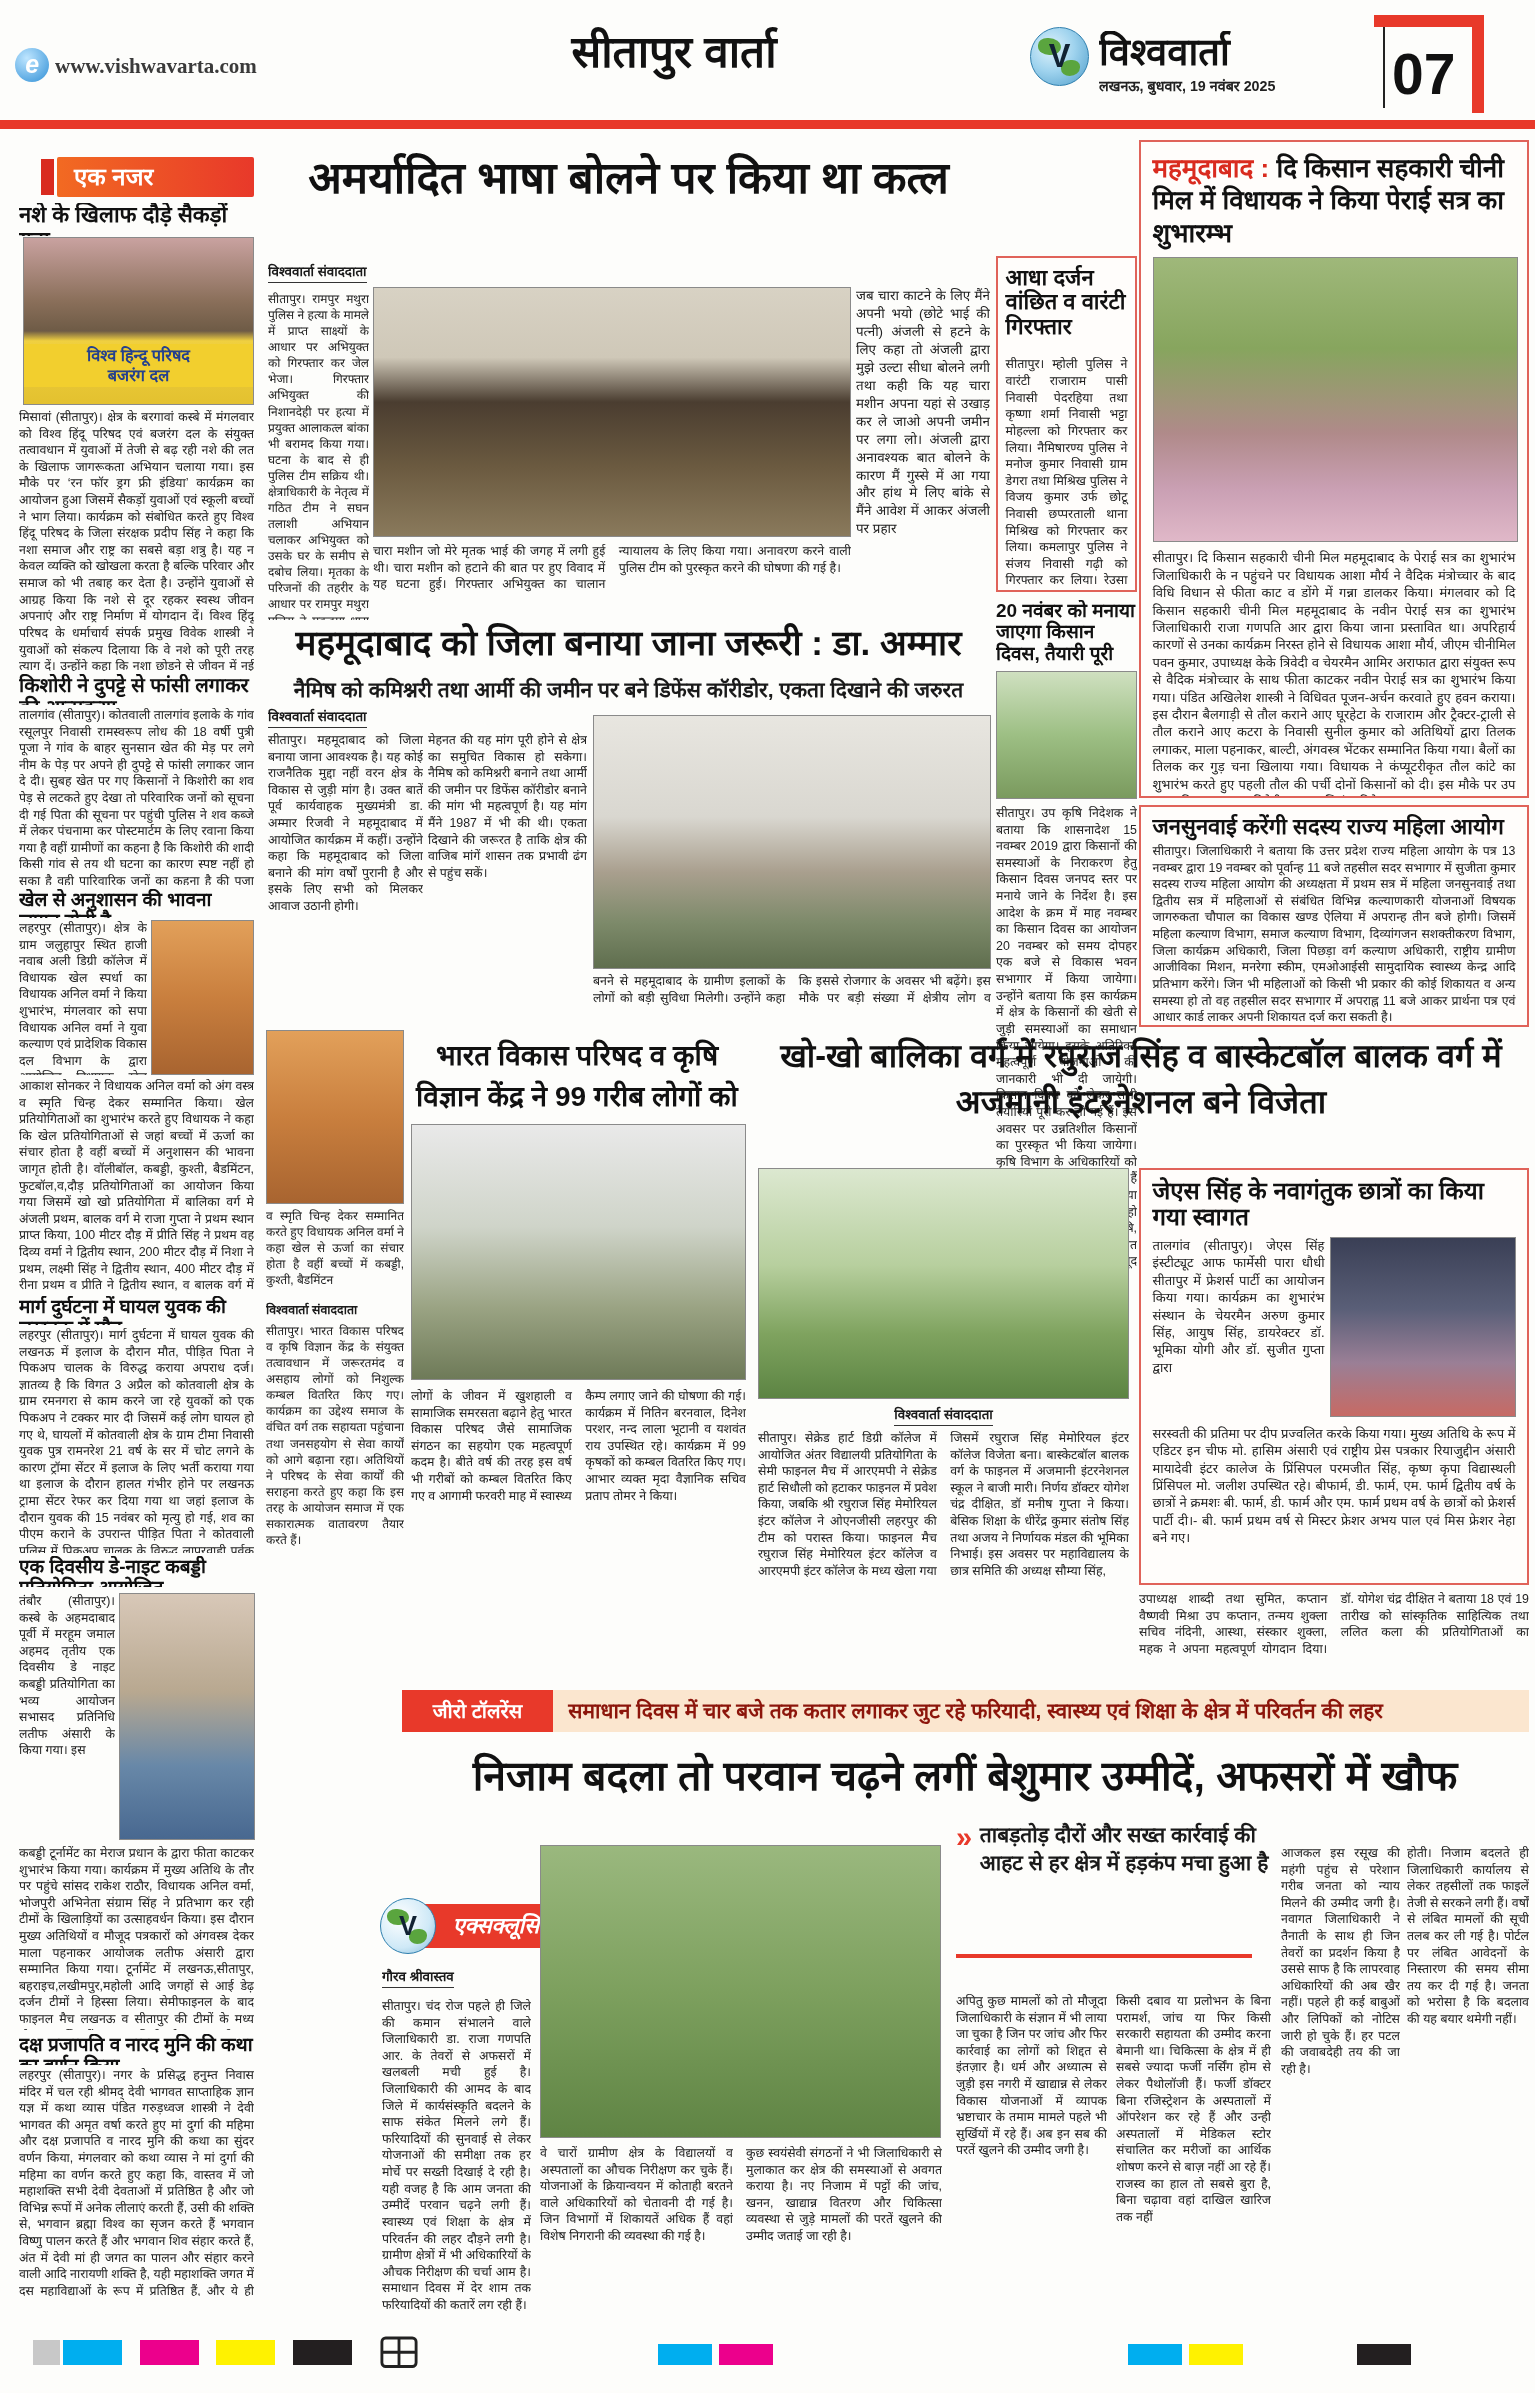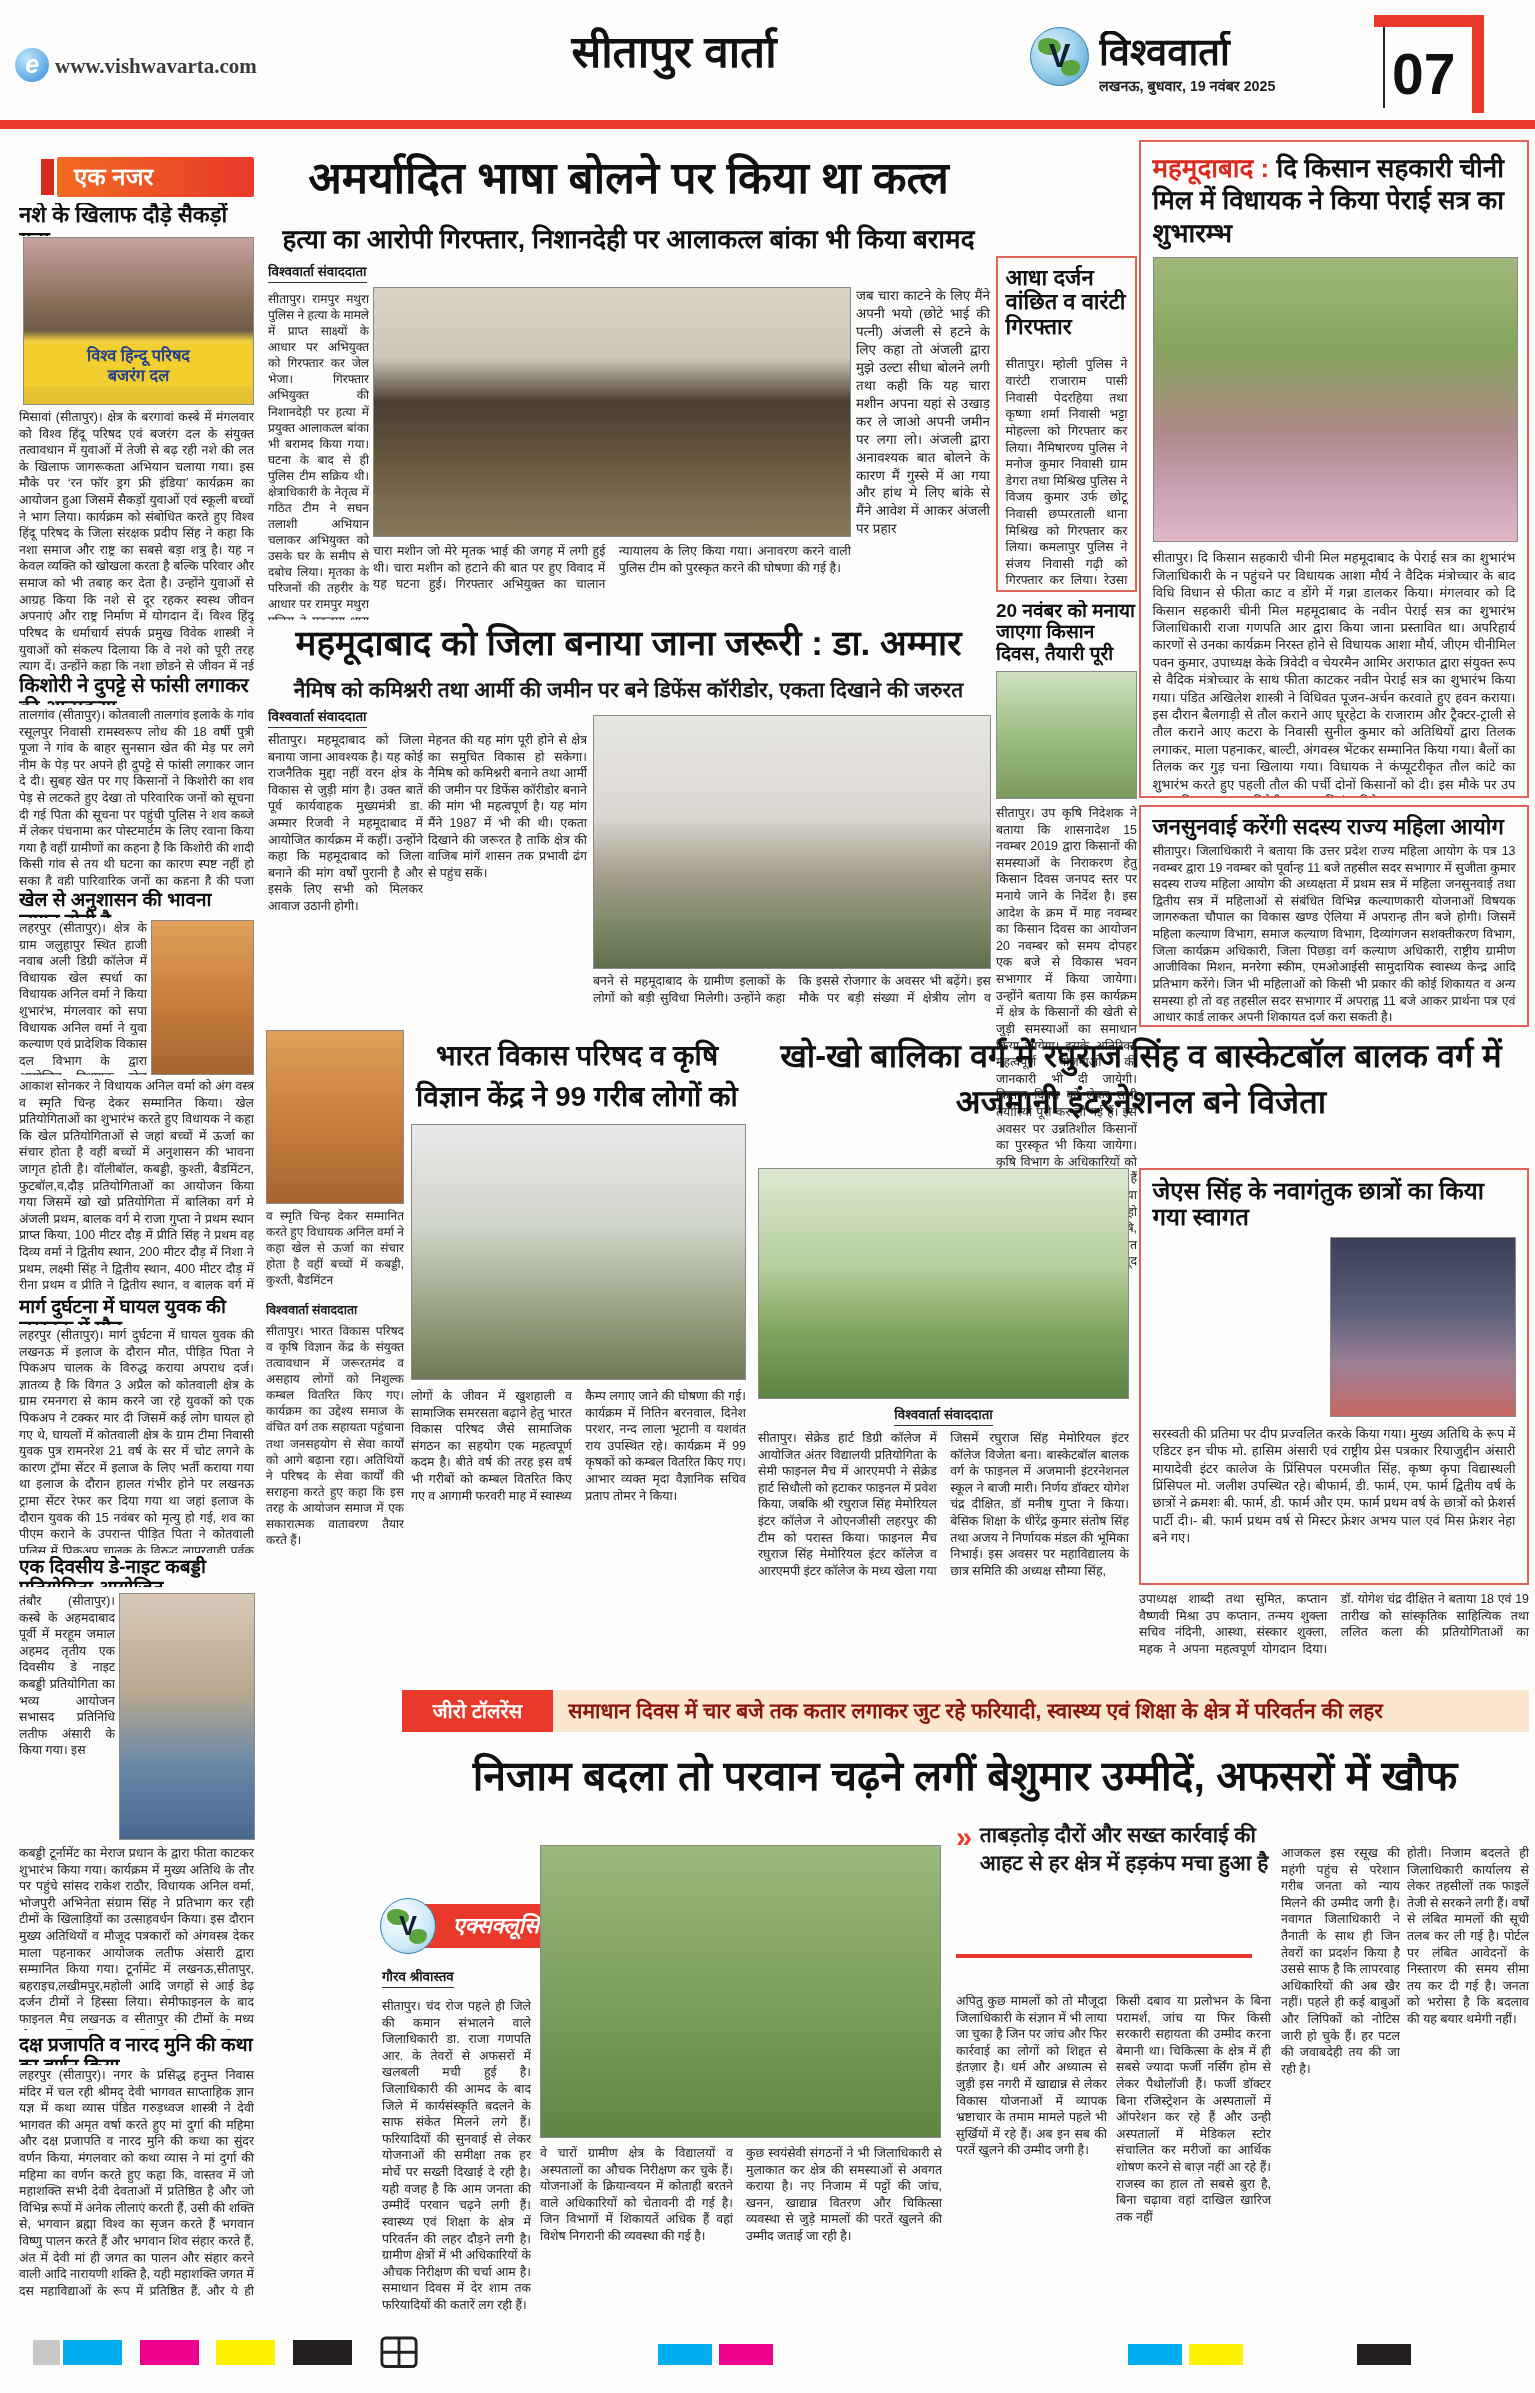--- a/index.html
+++ b/index.html
@@ -76,21 +76,20 @@
 
   <div class="abs hd" style="left:19px;top:1556px;width:235px;height:31px;font-size:19px;">एक दिवसीय डे-नाइट कबड्डी प्रतियोगिता आयोजित</div>
   <div class="abs bd" style="left:19px;top:1593px;width:96px;height:247px;">तंबौर (सीतापुर)। कस्बे के अहमदाबाद पूर्वी में मरहूम जमाल अहमद तृतीय एक दिवसीय डे नाइट कबड्डी प्रतियोगिता का भव्य आयोजन सभासद प्रतिनिधि लतीफ अंसारी के किया गया। इस</div>
   <div class="abs ph p-kabaddi" style="left:119px;top:1593px;width:136px;height:247px;"></div>
   <div class="abs bd" style="left:19px;top:1845px;width:235px;height:185px;">कबड्डी टूर्नामेंट का मेराज प्रधान के द्वारा फीता काटकर शुभारंभ किया गया। कार्यक्रम में मुख्य अतिथि के तौर पर पहुंचे सांसद राकेश राठौर, विधायक अनिल वर्मा, भोजपुरी अभिनेता संग्राम सिंह ने प्रतिभाग कर रही टीमों के खिलाड़ियों का उत्साहवर्धन किया। इस दौरान मुख्य अतिथियों व मौजूद पत्रकारों को अंगवस्त्र देकर माला पहनाकर आयोजक लतीफ अंसारी द्वारा सम्मानित किया गया। टूर्नामेंट में लखनऊ,सीतापुर, बहराइच,लखीमपुर,महोली आदि जगहों से आई डेढ़ दर्जन टीमों ने हिस्सा लिया। सेमीफाइनल के बाद फाइनल मैच लखनऊ व सीतापुर की टीमों के मध्य खेला गया जिसमें लखनऊ की टीम ने फाइनल जीतकर ट्राफी पर कब्जा जमाया और सीतापुर टीम को उपविजेता का खिताब मिला। समापन पर चेयरमैन प्रतिनिधि दानिस खान ने विजेता टीम को 5100 नगद पुरस्कार व ट्राफी देकर सम्मानित किया। वहीं उपविजेता टीम को 2100 रुपये की धनराशि नगद प्रदान की।</div>
 
   <div class="abs hd" style="left:19px;top:2034px;width:235px;height:31px;font-size:19px;">दक्ष प्रजापति व नारद मुनि की कथा का वर्णन किया</div>
   <div class="abs bd" style="left:19px;top:2067px;width:235px;height:229px;">लहरपुर (सीतापुर)। नगर के प्रसिद्ध हनुम्त निवास मंदिर में चल रही श्रीमद् देवी भागवत साप्ताहिक ज्ञान यज्ञ में कथा व्यास पंडित गरुड़ध्वज शास्त्री ने देवी भागवत की अमृत वर्षा करते हुए मां दुर्गा की महिमा और दक्ष प्रजापति व नारद मुनि की कथा का सुंदर वर्णन किया, मंगलवार को कथा व्यास ने मां दुर्गा की महिमा का वर्णन करते हुए कहा कि, वास्तव में जो महाशक्ति सभी देवी देवताओं में प्रतिष्ठित है और जो विभिन्न रूपों में अनेक लीलाएं करती हैं, उसी की शक्ति से, भगवान ब्रह्मा विश्व का सृजन करते हैं भगवान विष्णु पालन करते हैं और भगवान शिव संहार करते हैं, अंत में देवी मां ही जगत का पालन और संहार करने वाली आदि नारायणी शक्ति है, यही महाशक्ति जगत में दस महाविद्याओं के रूप में प्रतिष्ठित हैं, और ये ही महाशक्ति दुर्गा, जगदंबा, कात्यायनी, ललिता तथा अंबा है। श्राप के कारण ही नारद मुनि स्थिर न रहकर हमेशा भ्रमण करते रहते हैं। रामशरण दुबे, शीलू शुक्ला, हरीश रस्तोगी, कन्हैया मेहरोत्रा, संजय मेहरोत्रा, रवि रस्तोगी, अनमोल पुरी...</div>
 
   <div class="abs hd ctr" style="left:266px;top:153px;width:725px;height:63px;font-size:44px;">अमर्यादित भाषा बोलने पर किया था कत्ल</div>
-  <div class="abs ctr" style="left:266px;top:220px;width:725px;height:36px;font-size:26px;font-weight:bold;color:#111;">हत्या का आरोपी गिरफ्तार, निशानदेही पर आलाकत्ल बांका भी किया बरामद</div>
   <div class="abs" style="left:268px;top:262px;width:191px;height:23px;"><span class="byline">विश्ववार्ता संवाददाता</span></div>
   <div class="abs bd" style="left:268px;top:291px;width:101px;height:329px;font-size:12px;">सीतापुर। रामपुर मथुरा पुलिस ने हत्या के मामले में प्राप्त साक्ष्यों के आधार पर अभियुक्त को गिरफ्तार कर जेल भेजा। गिरफ्तार अभियुक्त की निशानदेही पर हत्या में प्रयुक्त आलाकत्ल बांका भी बरामद किया गया। घटना के बाद से ही पुलिस टीम सक्रिय थी। क्षेत्राधिकारी के नेतृत्व में गठित टीम ने सघन तलाशी अभियान चलाकर अभियुक्त को उसके घर के समीप से दबोच लिया। मृतका के परिजनों की तहरीर के आधार पर रामपुर मथुरा पुलिस ने मुकदमा धारा 103(1) बीएनएस पंजीकृत किया था। गिरफ्तार अभियुक्त ने पूछताछ में बताया कि 17 नवम्बर को मैं</div>
   <div class="abs ph p-police" style="left:373px;top:287px;width:478px;height:250px;"></div>
   <div class="abs bd colz2" style="left:373px;top:543px;width:478px;height:76px;font-size:12.4px;">चारा मशीन जो मेरे मृतक भाई की जगह में लगी हुई थी। चारा मशीन को हटाने की बात पर हुए विवाद में यह घटना हुई। गिरफ्तार अभियुक्त का चालान न्यायालय के लिए किया गया। अनावरण करने वाली पुलिस टीम को पुरस्कृत करने की घोषणा की गई है।</div>
   <div class="abs bd" style="left:856px;top:287px;width:134px;height:333px;font-size:13.4px;">जब चारा काटने के लिए मैंने अपनी भयो (छोटे भाई की पत्नी) अंजली से हटने के लिए कहा तो अंजली द्वारा मुझे उल्टा सीधा बोलने लगी तथा कही कि यह चारा मशीन अपना यहां से उखाड़ कर ले जाओ अपनी जमीन पर लगा लो। अंजली द्वारा अनावश्यक बात बोलने के कारण मैं गुस्से में आ गया और हांथ मे लिए बांके से मैंने आवेश में आकर अंजली पर प्रहार</div>
 
   <div class="abs hd ctr" style="left:266px;top:623px;width:725px;height:50px;font-size:35px;">महमूदाबाद को जिला बनाया जाना जरूरी : डा. अम्मार</div>
   <div class="abs ctr" style="left:266px;top:675px;width:725px;height:29px;font-size:21px;font-weight:bold;">नैमिष को कमिश्नरी तथा आर्मी की जमीन पर बने डिफेंस कॉरीडोर, एकता दिखाने की जरुरत</div>
   <div class="abs" style="left:268px;top:707px;width:191px;height:21px;"><span class="byline">विश्ववार्ता संवाददाता</span></div>
   <div class="abs bd" style="left:268px;top:732px;width:155px;height:285px;">सीतापुर। महमूदाबाद को जिला बनाया जाना आवश्यक है। यह कोई राजनैतिक मुद्दा नहीं वरन क्षेत्र के विकास से जुड़ी मांग है। उक्त बातें पूर्व कार्यवाहक मुख्यमंत्री डा. अम्मार रिजवी ने महमूदाबाद में आयोजित कार्यक्रम में कहीं। उन्होंने कहा कि महमूदाबाद को जिला बनाने की मांग वर्षों पुरानी है और इसके लिए सभी को मिलकर आवाज उठानी होगी।</div>
@@ -119,20 +118,21 @@
   </div>
 
   <div class="abs hd ctr" style="left:753px;top:1034px;width:776px;height:128px;font-size:32.5px;line-height:1.4;">खो-खो बालिका वर्ग में रघुराज सिंह व बास्केटबॉल बालक वर्ग में अजमानी इंटरनेशनल बने विजेता</div>
   <div class="abs ph p-khokho" style="left:758px;top:1168px;width:371px;height:231px;"></div>
   <div class="abs ctr" style="left:758px;top:1405px;width:371px;height:21px;"><span class="byline">विश्ववार्ता संवाददाता</span></div>
   <div class="abs bd colz2" style="left:758px;top:1430px;width:371px;height:239px;">सीतापुर। सेक्रेड हार्ट डिग्री कॉलेज में आयोजित अंतर विद्यालयी प्रतियोगिता के सेमी फाइनल मैच में आरएमपी ने सेक्रेड हार्ट सिधौली को हटाकर फाइनल में प्रवेश किया, जबकि श्री रघुराज सिंह मेमोरियल इंटर कॉलेज ने ओएनजीसी लहरपुर की टीम को परास्त किया। फाइनल मैच रघुराज सिंह मेमोरियल इंटर कॉलेज व आरएमपी इंटर कॉलेज के मध्य खेला गया जिसमें रघुराज सिंह मेमोरियल इंटर कॉलेज विजेता बना। बास्केटबॉल बालक वर्ग के फाइनल में अजमानी इंटरनेशनल स्कूल ने बाजी मारी। निर्णय डॉक्टर योगेश चंद्र दीक्षित, डॉ मनीष गुप्ता ने किया। बेसिक शिक्षा के धीरेंद्र कुमार संतोष सिंह तथा अजय ने निर्णायक मंडल की भूमिका निभाई। इस अवसर पर महाविद्यालय के छात्र समिति की अध्यक्ष सौम्या सिंह,</div>
 
   <div class="abs redbox" style="left:1139px;top:1168px;width:390px;height:417px;padding:7.6px 11.5px;">
     <div class="hd" style="font-size:24px;margin-bottom:5.7px;">जेएस सिंह के नवागंतुक छात्रों का किया गया स्वागत</div>
     <div style="position:relative;height:182px;">
+      <div class="bd" style="position:absolute;left:0;top:0;width:172px;height:182px;font-size:13px;">तालगांव (सीतापुर)। जेएस सिंह इंस्टीट्यूट आफ फार्मेसी पारा धौधी सीतापुर में फ्रेशर्स पार्टी का आयोजन किया गया। कार्यक्रम का शुभारंभ संस्थान के चेयरमैन अरुण कुमार सिंह, आयुष सिंह, डायरेक्टर डॉ. भूमिका योगी और डॉ. सुजीत गुप्ता द्वारा</div>
       <div class="ph p-js" style="position:absolute;right:0;top:0;width:184px;height:178px;"></div>
     </div>
     <div class="bd" style="font-size:13px;margin-top:5.7px;">सरस्वती की प्रतिमा पर दीप प्रज्वलित करके किया गया। मुख्य अतिथि के रूप में एडिटर इन चीफ मो. हासिम अंसारी एवं राष्ट्रीय प्रेस पत्रकार रियाजुद्दीन अंसारी मायादेवी इंटर कालेज के प्रिंसिपल परमजीत सिंह, कृष्ण कृपा विद्यास्थली प्रिंसिपल मो. जलीश उपस्थित रहे। बीफार्म, डी. फार्म, एम. फार्म द्वितीय वर्ष के छात्रों ने क्रमशः बी. फार्म, डी. फार्म और एम. फार्म प्रथम वर्ष के छात्रों को फ्रेशर्स पार्टी दी।- बी. फार्म प्रथम वर्ष से मिस्टर फ्रेशर अभय पाल एवं मिस फ्रेशर नेहा बने गए।</div>
   </div>
   <div class="abs bd colz2" style="left:1139px;top:1591px;width:390px;height:80px;">उपाध्यक्ष शाब्दी तथा सुमित, कप्तान वैष्णवी मिश्रा उप कप्तान, तन्मय शुक्ला सचिव नंदिनी, आस्था, संस्कार शुक्ला, महक ने अपना महत्वपूर्ण योगदान दिया। डॉ. योगेश चंद्र दीक्षित ने बताया 18 एवं 19 तारीख को सांस्कृतिक साहित्यिक तथा ललित कला की प्रतियोगिताओं का आयोजन किया जाएगा जिसमें सीतापुर के विभिन्न विद्यालय प्रतिभाग करेंगे।</div>
 
   <div class="abs hd ctr" style="left:401px;top:1036px;width:352px;height:84px;font-size:28px;line-height:1.45;">भारत विकास परिषद व कृषि विज्ञान केंद्र ने 99 गरीब लोगों को बांटे कम्बल</div>
   <div class="abs ph p-kambal" style="left:411px;top:1124px;width:335px;height:256px;"></div>
   <div class="abs bd colz2" style="left:411px;top:1388px;width:335px;height:281px;">लोगों के जीवन में खुशहाली व सामाजिक समरसता बढ़ाने हेतु भारत विकास परिषद जैसे सामाजिक संगठन का सहयोग एक महत्वपूर्ण कदम है। बीते वर्ष की तरह इस वर्ष भी गरीबों को कम्बल वितरित किए गए व आगामी फरवरी माह में स्वास्थ्य कैम्प लगाए जाने की घोषणा की गई। कार्यक्रम में नितिन बरनवाल, दिनेश परशर, नन्द लाला भूटानी व यशवंत राय उपस्थित रहे। कार्यक्रम में 99 कृषकों को कम्बल वितरित किए गए। आभार व्यक्त मृदा वैज्ञानिक सचिव प्रताप तोमर ने किया।</div>
 

